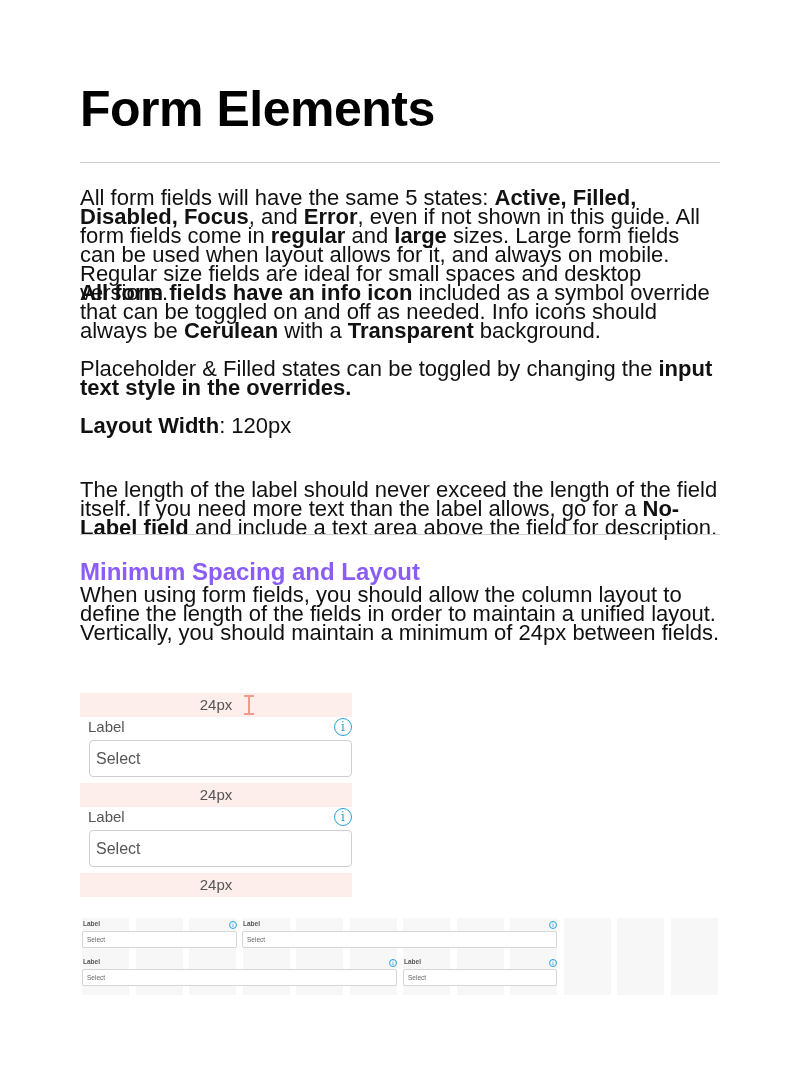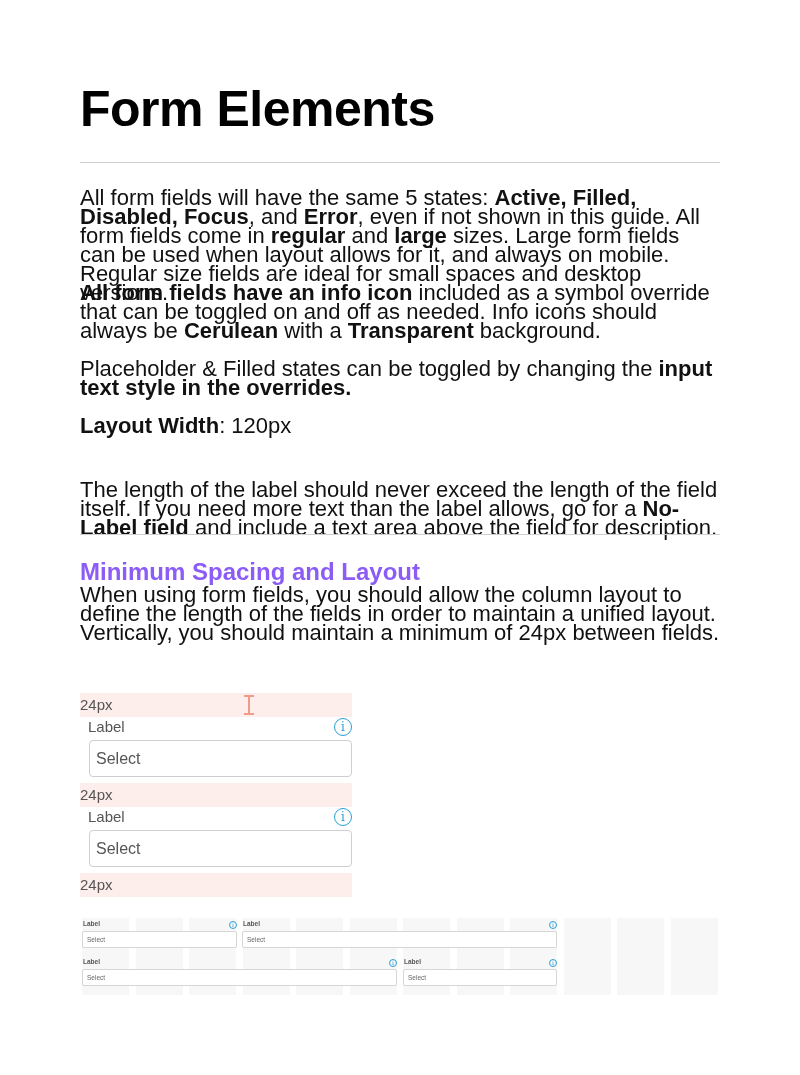--- a/index.html
+++ b/index.html
@@ -8,21 +8,21 @@
   .page { position: absolute; left: 80px; top: 0; width: 640px; }
   h1 { position: absolute; top: 78px; left: 0; margin: 0; font-size: 50px; font-weight: 700;
        letter-spacing: -0.5px; color: #000; line-height: 62px; text-align: right; }
   .rule { position: absolute; left: 0; width: 640px; height: 1px; background: #cfcfcf; }
   .para { position: absolute; left: 0; width: 640px; margin: 0; font-size: 22px; line-height: 19px; color: #111; }
   .para b { font-weight: 700; }
   h2 { position: absolute; left: 0; top: 558px; margin: 0; font-size: 24px; font-weight: 700; color: #8b5cf6; }
 
   
   .demo { position: absolute; left: 80px; top: 693px; width: 272px; }
-  .gap { height: 24px; background: #fdeeeb; font-size: 15px; color: #555;
+  .gap { height: 24px; background: #fdeeeb; text-align: center; font-size: 15px; color: #555;
          line-height: 24px; position: relative; }
   .ibeam { position: absolute; left: 164px; top: 2px; width: 10px; height: 20px; }
   .ibeam::before { content: ""; position: absolute; left: 4px; top: 0; width: 2px; height: 20px; background: #f09a8c; }
   .ibeam::after { content: ""; position: absolute; left: 0; top: 0; width: 10px; height: 20px;
                   border-top: 2px solid #f09a8c; border-bottom: 2px solid #f09a8c; box-sizing: border-box; }
   .field { position: relative; height: 66px; }
   .field .lbl { position: absolute; left: 8px; top: 1px; font-size: 15px; color: #555; }
   .info { position: absolute; width: 16px; height: 16px; border: 1.6px solid #2a9fd6; border-radius: 50%;
           color: #2a9fd6; font-size: 12px; line-height: 16px; text-align: center; font-family: "DejaVu Serif", serif;
           box-sizing: content-box; }

